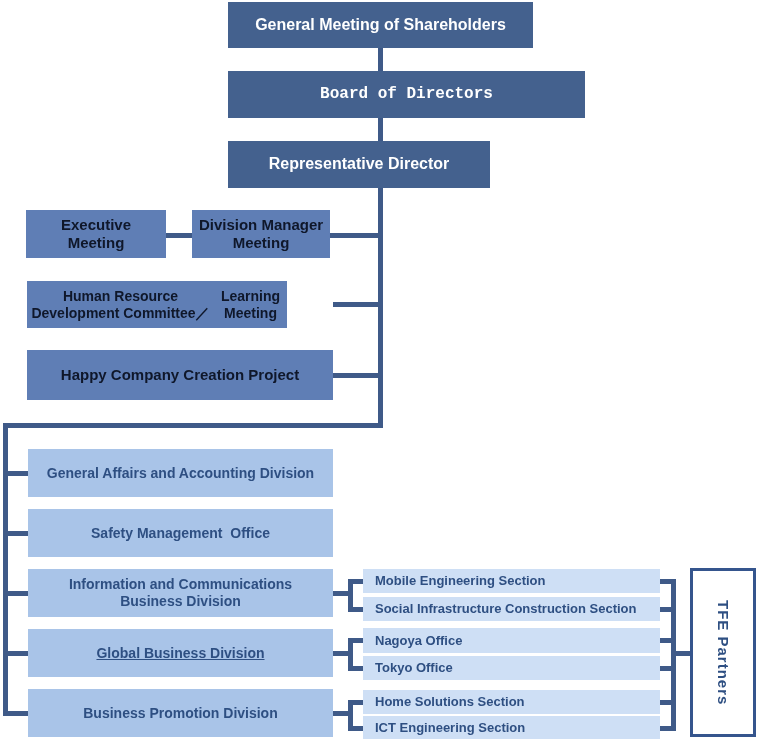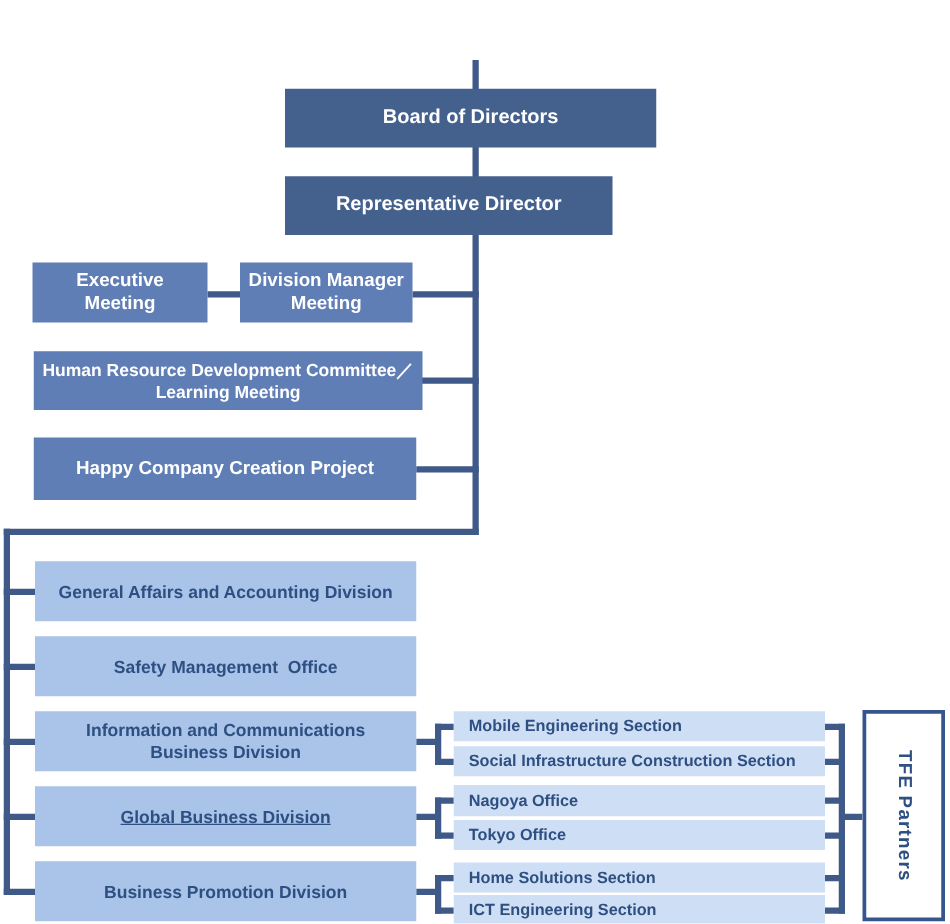--- a/index.html
+++ b/index.html
@@ -11,21 +11,21 @@
     overflow:hidden;
   }
   .line{position:absolute;background:var(--line);z-index:1;}
   .box{
     position:absolute;z-index:2;
     display:flex;align-items:center;justify-content:center;
     text-align:center;font-weight:bold;line-height:1.18;
     box-sizing:border-box;
   }
   .dark{background:var(--dark);color:#ffffff;font-size:16px;}
-  .mid{background:var(--mid);color:#ffffff;}
+  .mid{background:var(--mid);color:#0f172a;}
   .light{background:var(--light);color:var(--navy);font-size:14px;}
   .section{
     background:var(--lighter);color:var(--navy);
     font-size:13px;justify-content:flex-start;text-align:left;
     padding-left:12px;
   }
   .partner{
     background:#ffffff;border:3px solid var(--border);
     color:var(--navy);font-size:15px;letter-spacing:1px;
   }
@@ -69,26 +69,27 @@
 
   <div class="line" style="left:660px;top:579px;width:16px;height:5px;"></div>
   <div class="line" style="left:660px;top:607px;width:16px;height:5px;"></div>
   <div class="line" style="left:660px;top:638px;width:16px;height:5px;"></div>
   <div class="line" style="left:660px;top:666px;width:16px;height:5px;"></div>
   <div class="line" style="left:660px;top:700px;width:16px;height:5px;"></div>
   <div class="line" style="left:660px;top:726px;width:16px;height:5px;"></div>
   <div class="line" style="left:671px;top:579px;width:5px;height:152px;"></div>
   <div class="line" style="left:676px;top:651px;width:14px;height:5px;"></div>
 
-  <div class="box dark" style="left:228px;top:71px;width:297px;height:47px;">Board of Directors</div>
+  <div class="box dark" style="left:228px;top:2px;width:305px;height:46px;">General Meeting of Shareholders</div>
+  <div class="box dark" style="left:228px;top:71px;width:357px;height:47px;font-family:Liberation Mono, monospace;">Board of Directors</div>
   <div class="box dark" style="left:228px;top:141px;width:262px;height:47px;">Representative Director</div>
 
   <div class="box mid" style="left:26px;top:210px;width:140px;height:48px;font-size:15px;padding:0 14px;">Executive Meeting</div>
   <div class="box mid" style="left:192px;top:210px;width:138px;height:48px;font-size:15px;padding:0 0;">Division Manager Meeting</div>
-  <div class="box mid two-line" style="left:27px;top:281px;width:311px;height:47px;font-size:14px;flex-direction:column;">
+  <div class="box mid two-line" style="left:27px;top:281px;width:260px;height:47px;font-size:14px;flex-direction:row;">
     <span>Human Resource Development Committee／</span>
     <span>Learning Meeting</span>
   </div>
   <div class="box mid" style="left:27px;top:350px;width:306px;height:50px;font-size:15px;">Happy Company Creation Project</div>
 
   <div class="box light" style="left:28px;top:449px;width:305px;height:48px;">General Affairs and Accounting Division</div>
   <div class="box light" style="left:28px;top:509px;width:305px;height:48px;white-space:pre;">Safety Management  Office</div>
   <div class="box light" style="left:28px;top:569px;width:305px;height:48px;padding:0 30px;">Information and Communications Business Division</div>
   <div class="box light" style="left:28px;top:629px;width:305px;height:48px;text-decoration:underline;">Global Business Division</div>
   <div class="box light" style="left:28px;top:689px;width:305px;height:48px;">Business Promotion Division</div>

